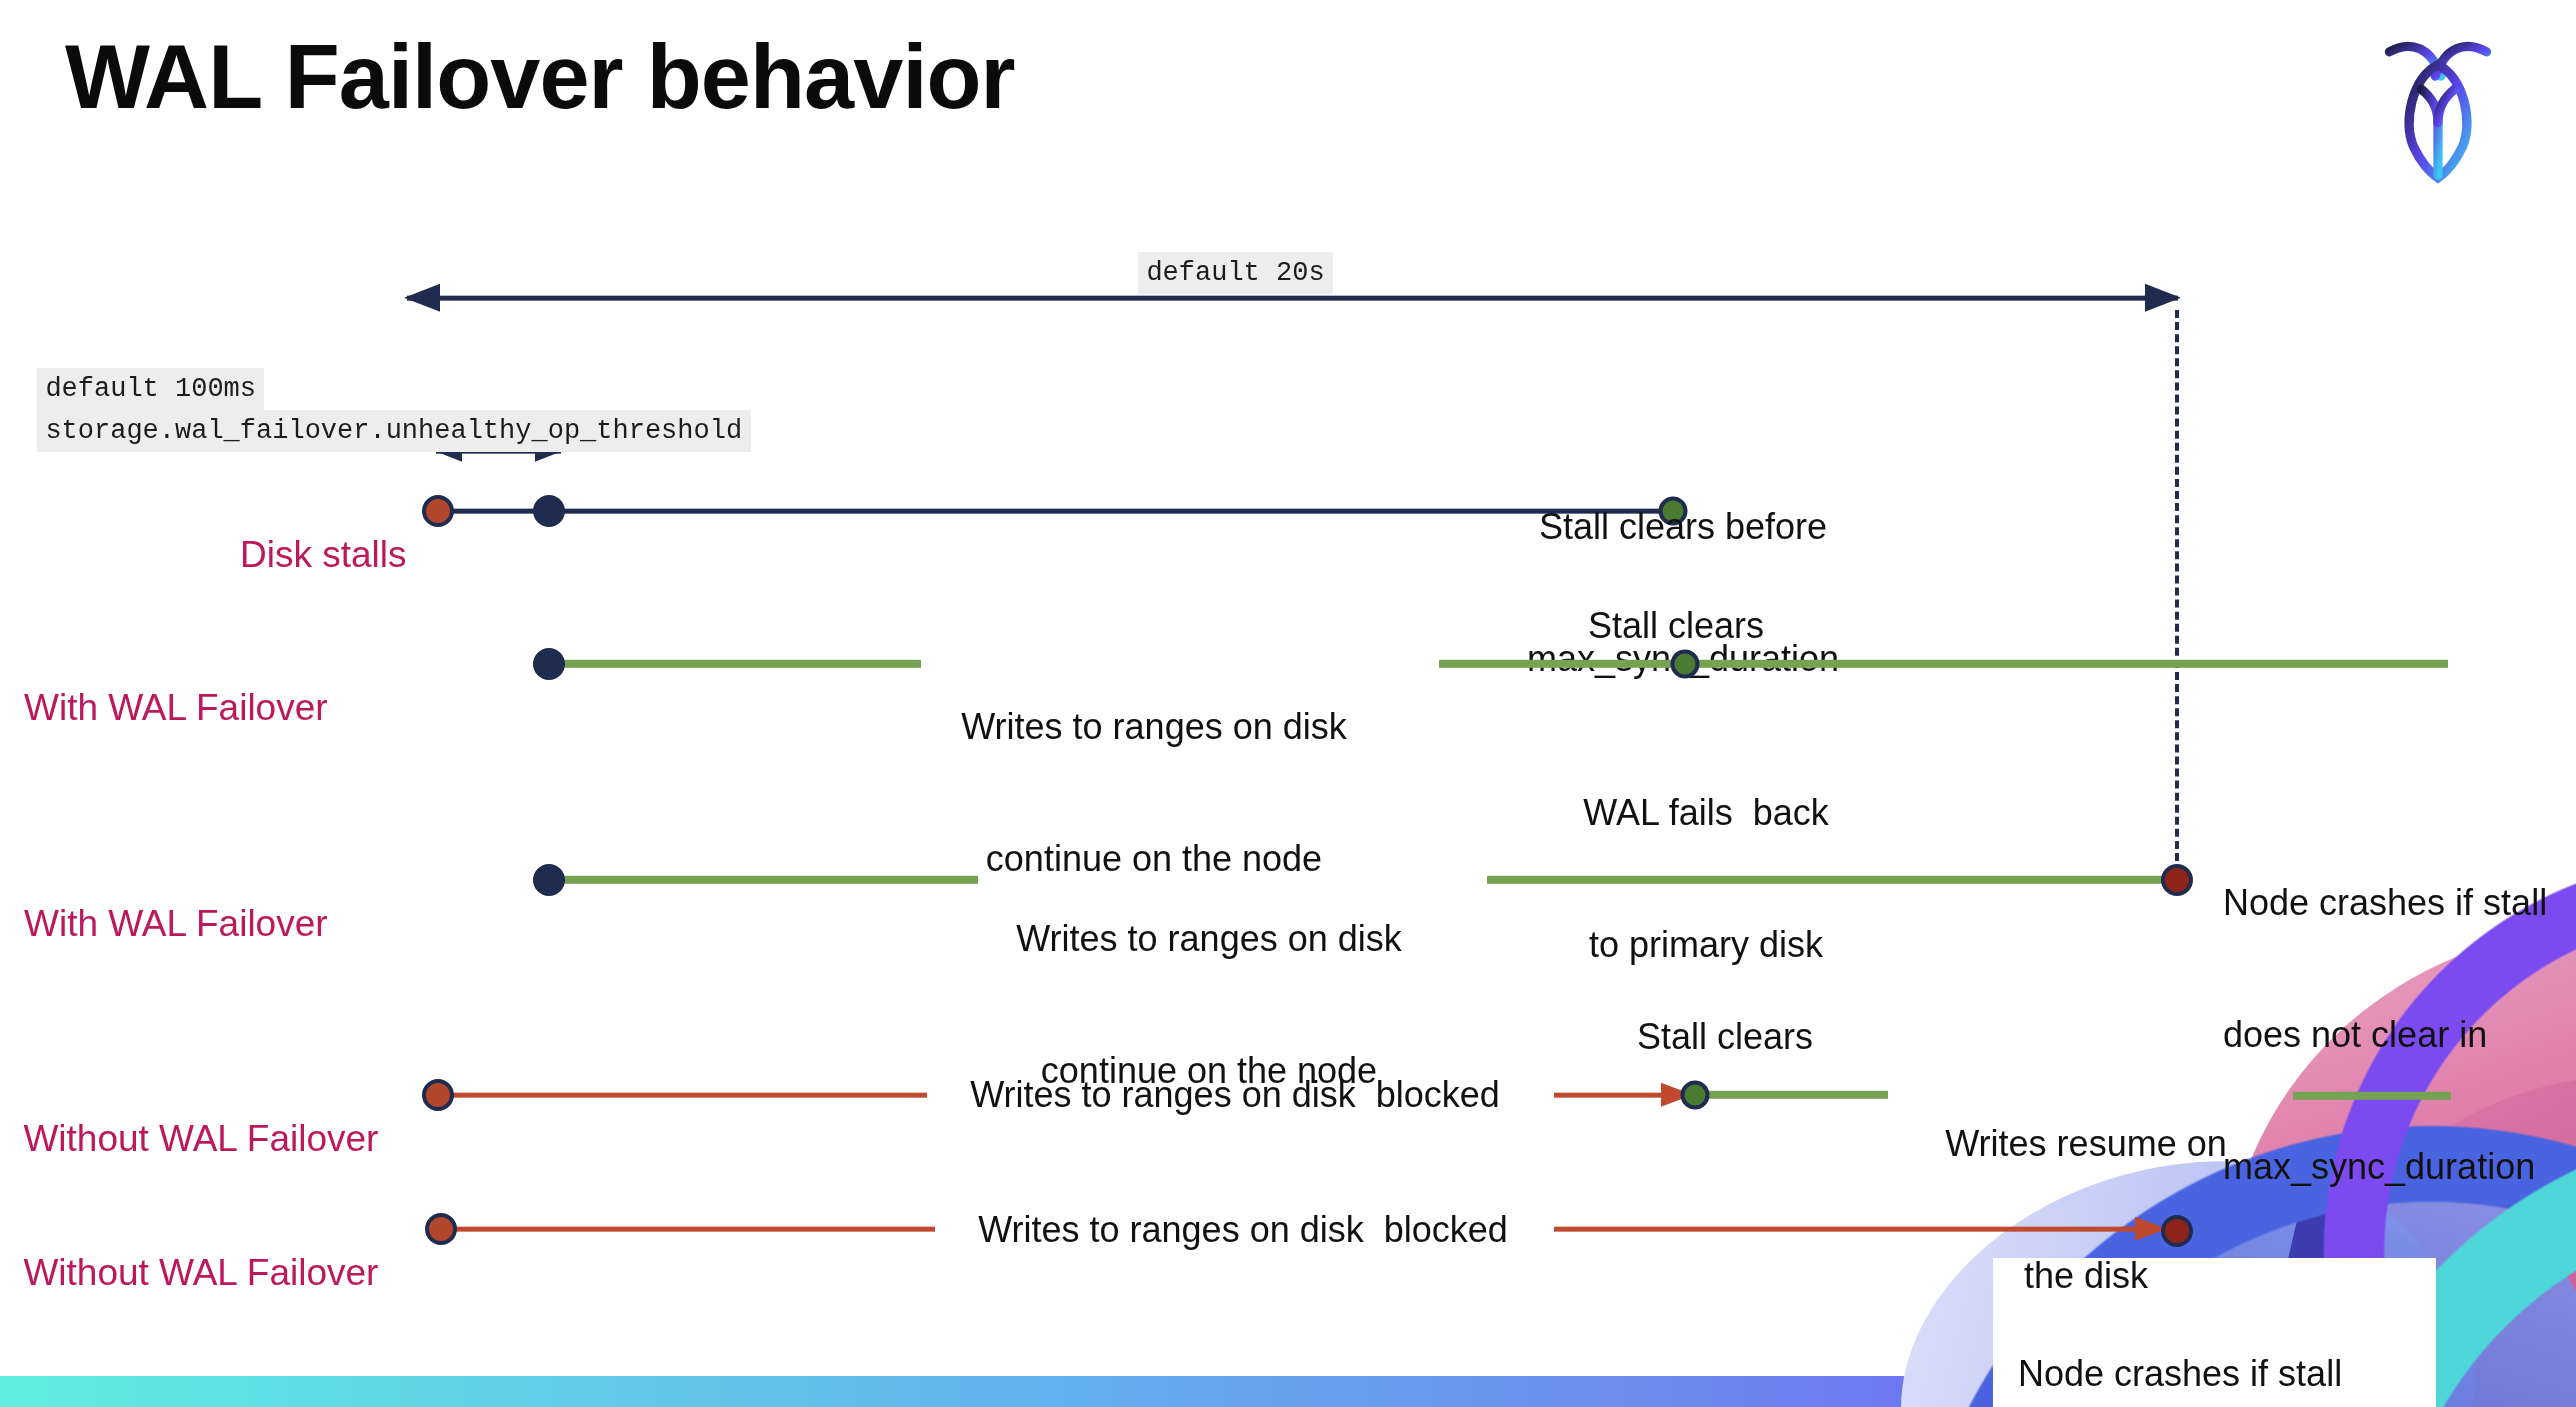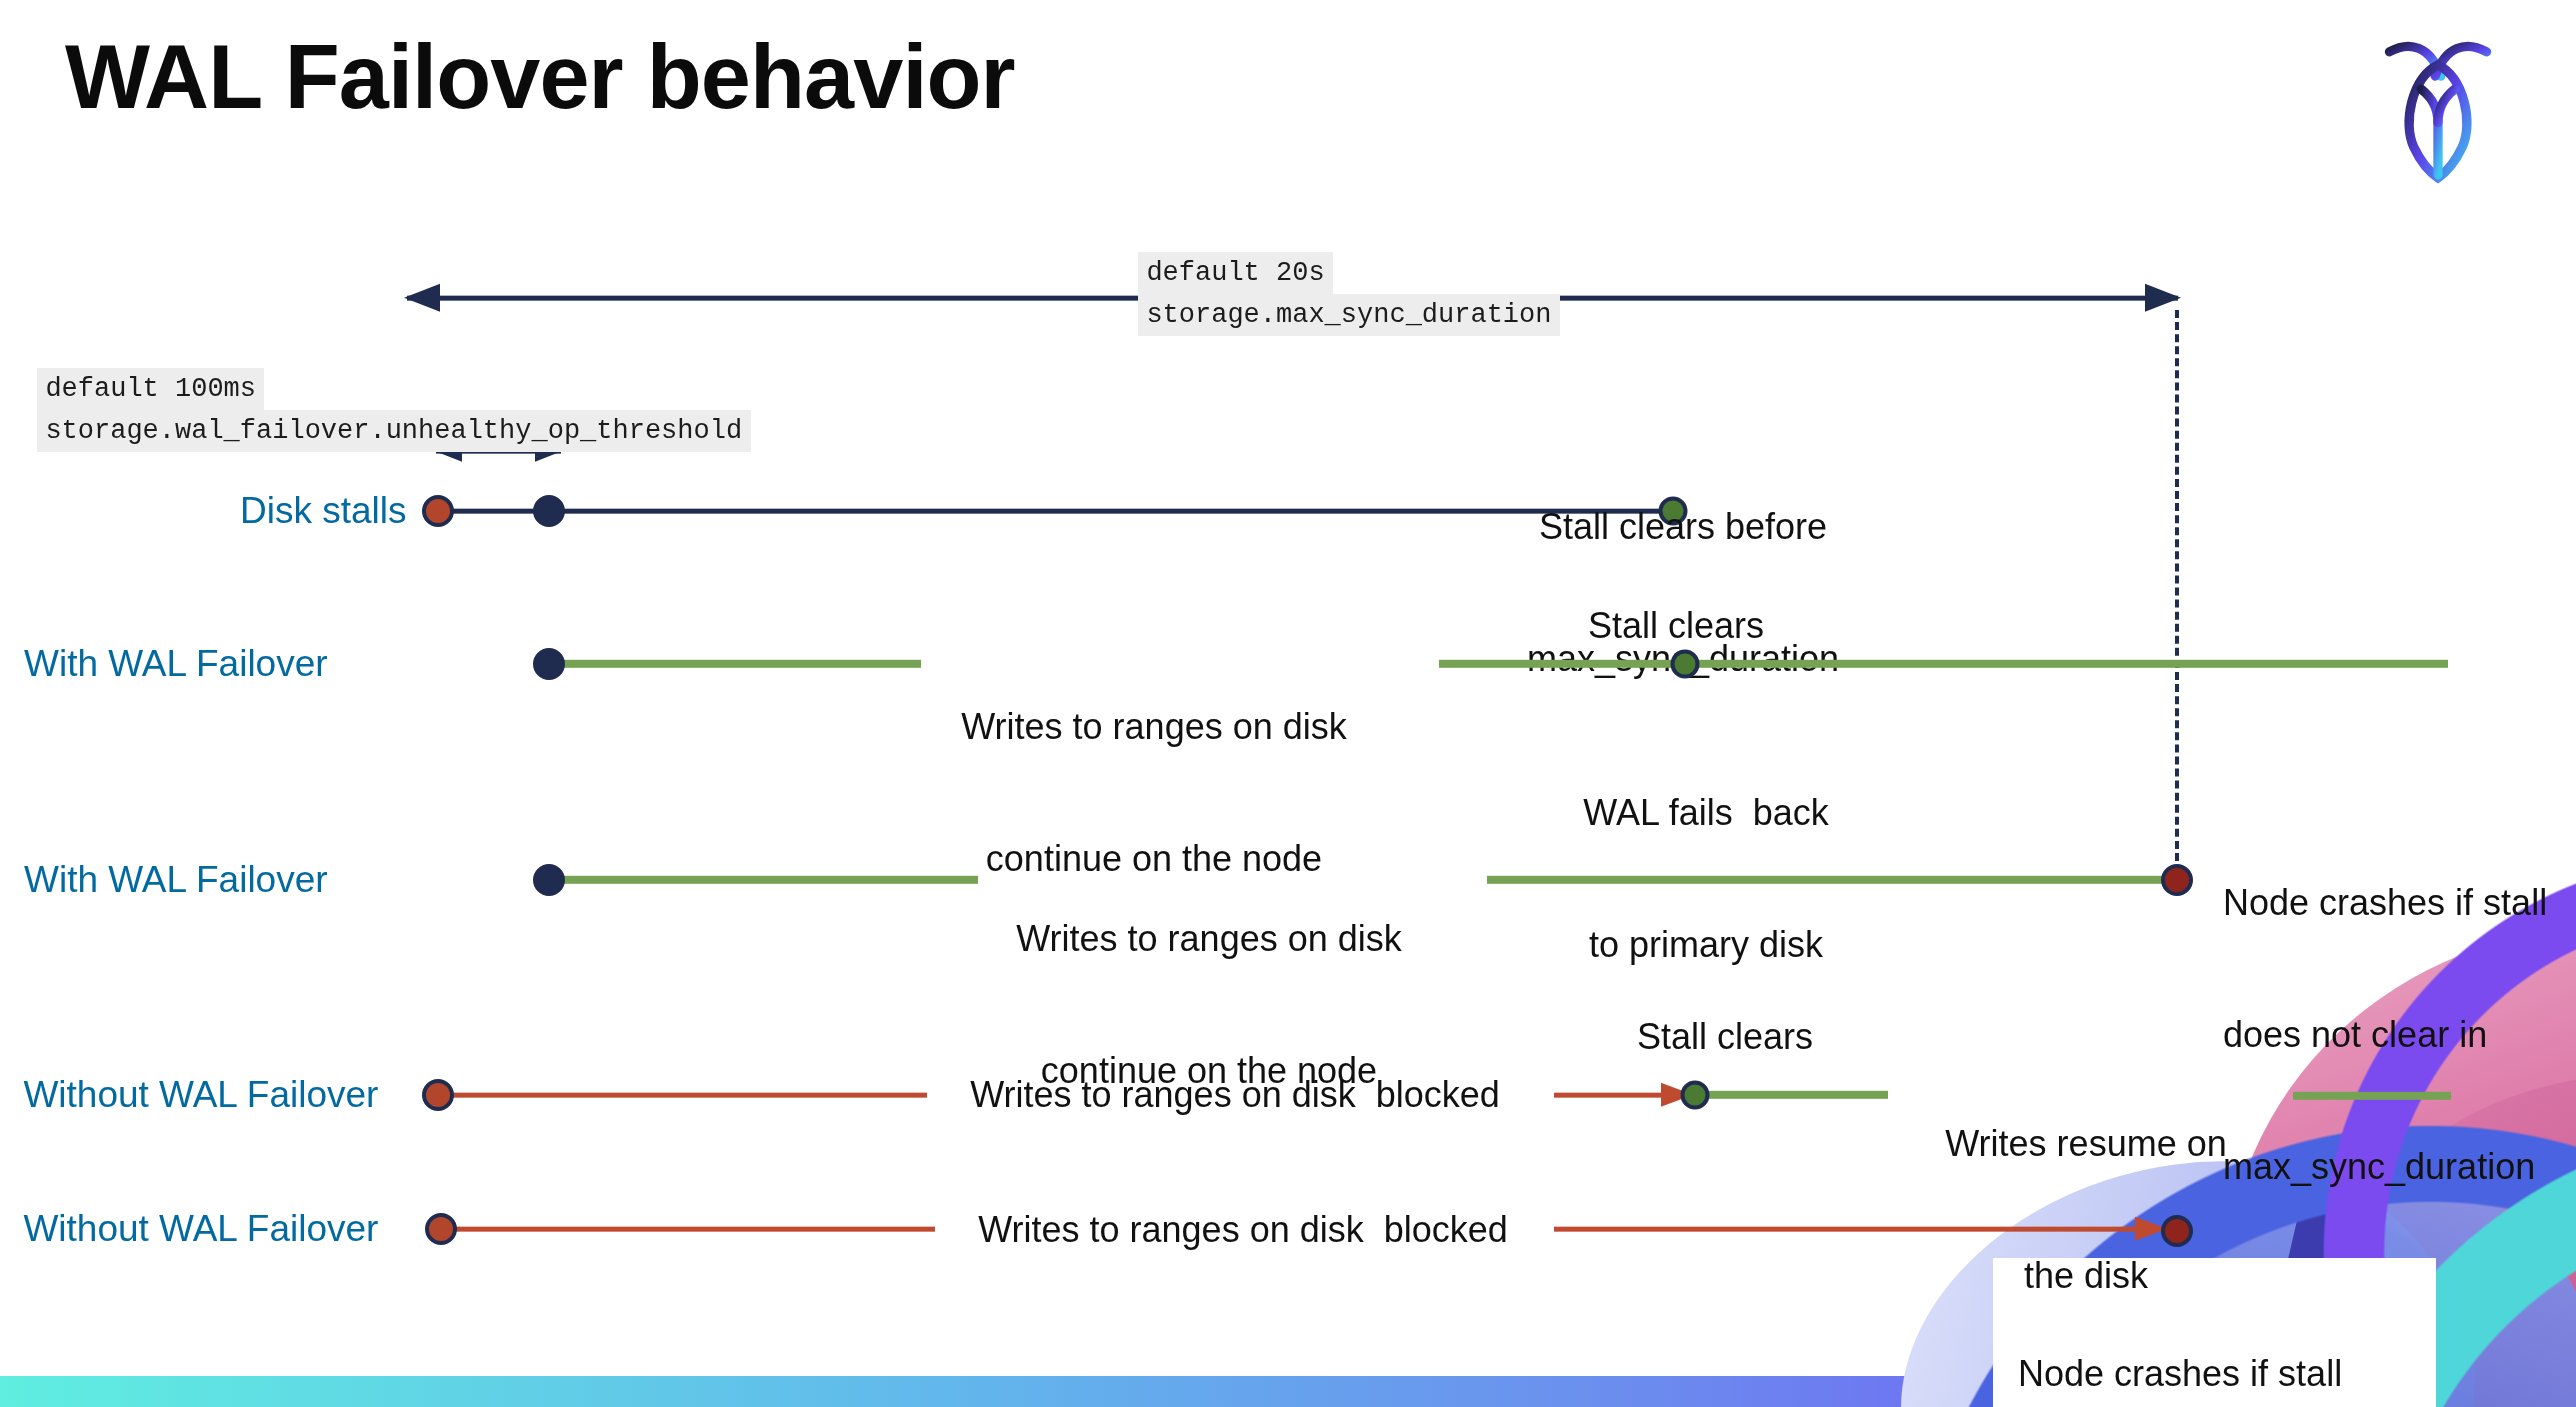--- a/index.html
+++ b/index.html
@@ -34,21 +34,21 @@
 
   
   .dot{position:absolute;border-radius:50%;box-sizing:border-box;border:4.7px solid var(--navy);
        transform:translate(-50%,-50%);width:32px;height:32px;}
   .dot-red{background:var(--redDot);}
   .dot-navy{background:var(--navy);}
   .dot-green{background:var(--greenDot);width:29px;height:29px;}
   .dot-crash{background:var(--crashDot);}
 
   
-  .row-label{position:absolute;transform:translateY(-50%);font-size:37px;white-space:pre;color:#0369a1;}
+  .row-label{position:absolute;transform:translateY(-50%);font-size:37px;white-space:pre;color:#be185d;margin-top:44px;}
   .ann{position:absolute;font-size:36px;line-height:44px;color:#111;text-align:center;
        transform:translateX(-50%);white-space:pre;}
   .ann-left{transform:none;text-align:left;}
   .code{position:absolute;font-family:"Liberation Mono","DejaVu Sans Mono",monospace;
         font-size:27px;line-height:40px;color:#1c1c1c;text-align:right;}
   .code span{display:table;background:var(--codeBg);padding:0.9px 8.4px;}
   .card-text{position:absolute;left:2018px;top:1264px;font-size:36px;line-height:44px;color:#111;white-space:pre;z-index:4;}
 </style>
 </head>
 <body>
@@ -92,21 +92,20 @@
     <div class="ah ah-right"></div>
   </div>
   <div class="hl navy-l diagram-el" style="left:436px;top:451px;width:125px;">
     <div class="ah ah-left-sm"></div>
     <div class="ah ah-right-sm"></div>
   </div>
   <div class="dashed-v diagram-el" style="left:2175px;top:310px;height:551px;"></div>
 
   <div class="code codebox" style="left:1138px;top:252px;">
     <span>default 20s</span>
-    <span>storage.max_sync_duration</span>
   </div>
   <div class="code codebox" style="left:37px;top:368px;">
     <span>default 100ms</span>
     <span>storage.wal_failover.unhealthy_op_threshold</span>
   </div>
 
   <div class="row-label diagram-el" style="left:240px;top:511px;position:absolute;">Disk stalls</div>
   <div class="hl navy-l diagram-el" style="left:438px;top:511px;width:1235px;"></div>
   <div class="dot dot-red diagram-el" style="left:438px;top:511px;position:absolute;"></div>
   <div class="dot dot-navy diagram-el" style="left:549px;top:511px;position:absolute;"></div>

